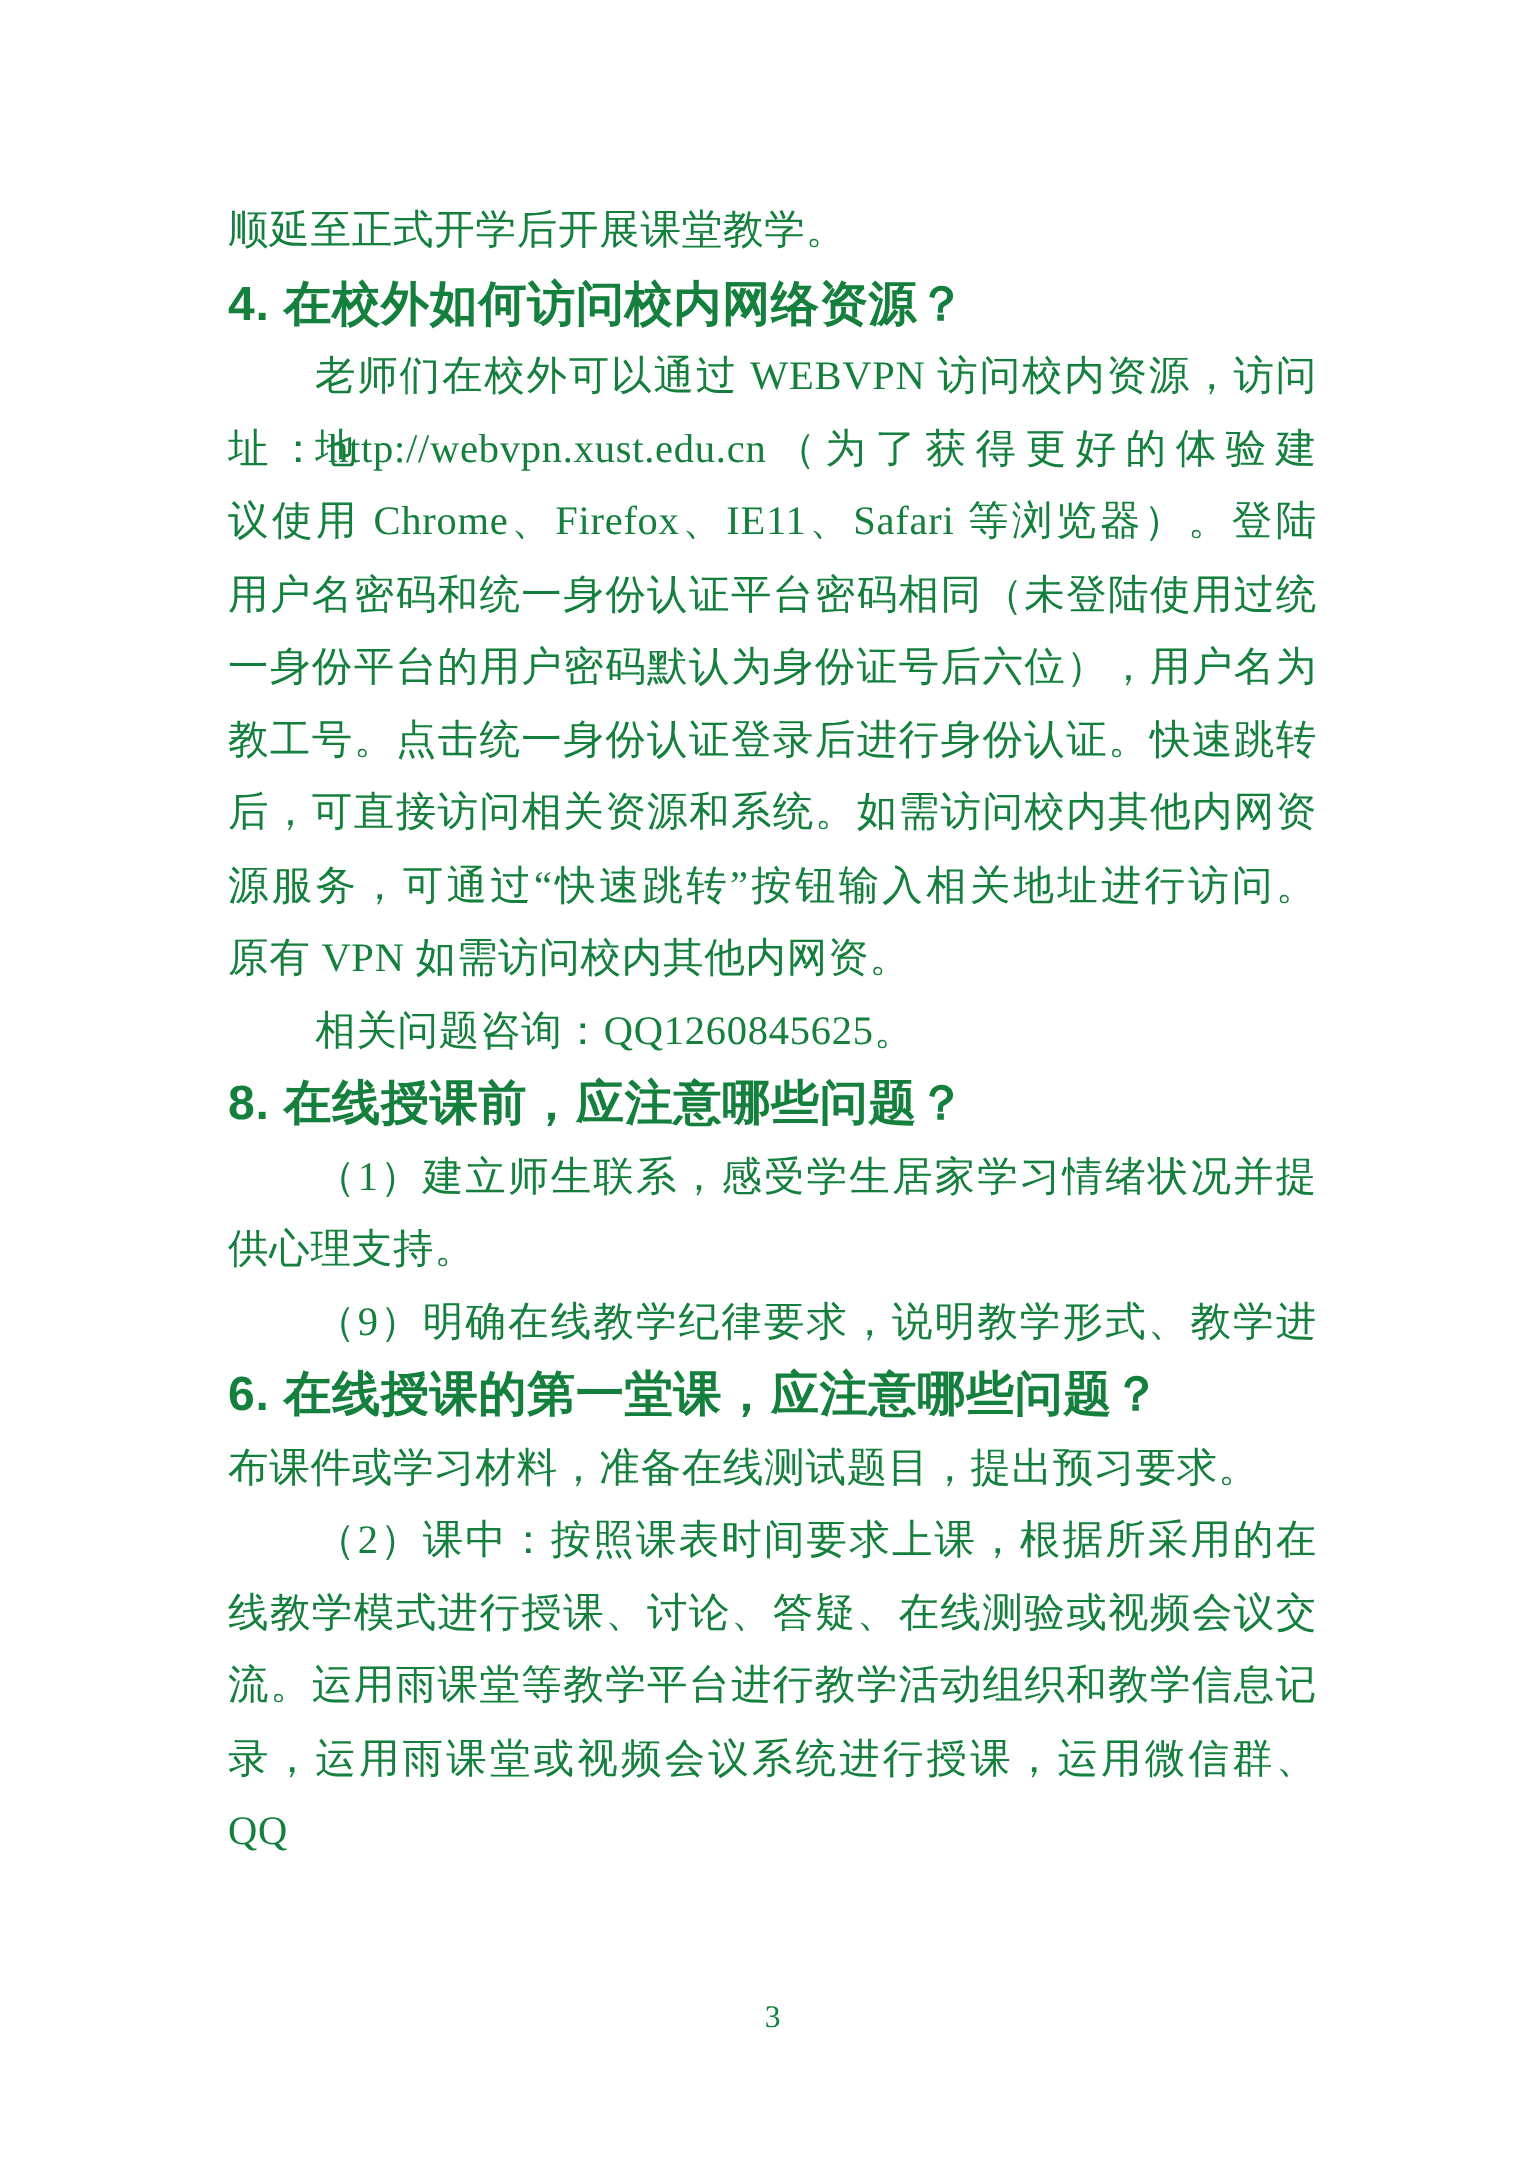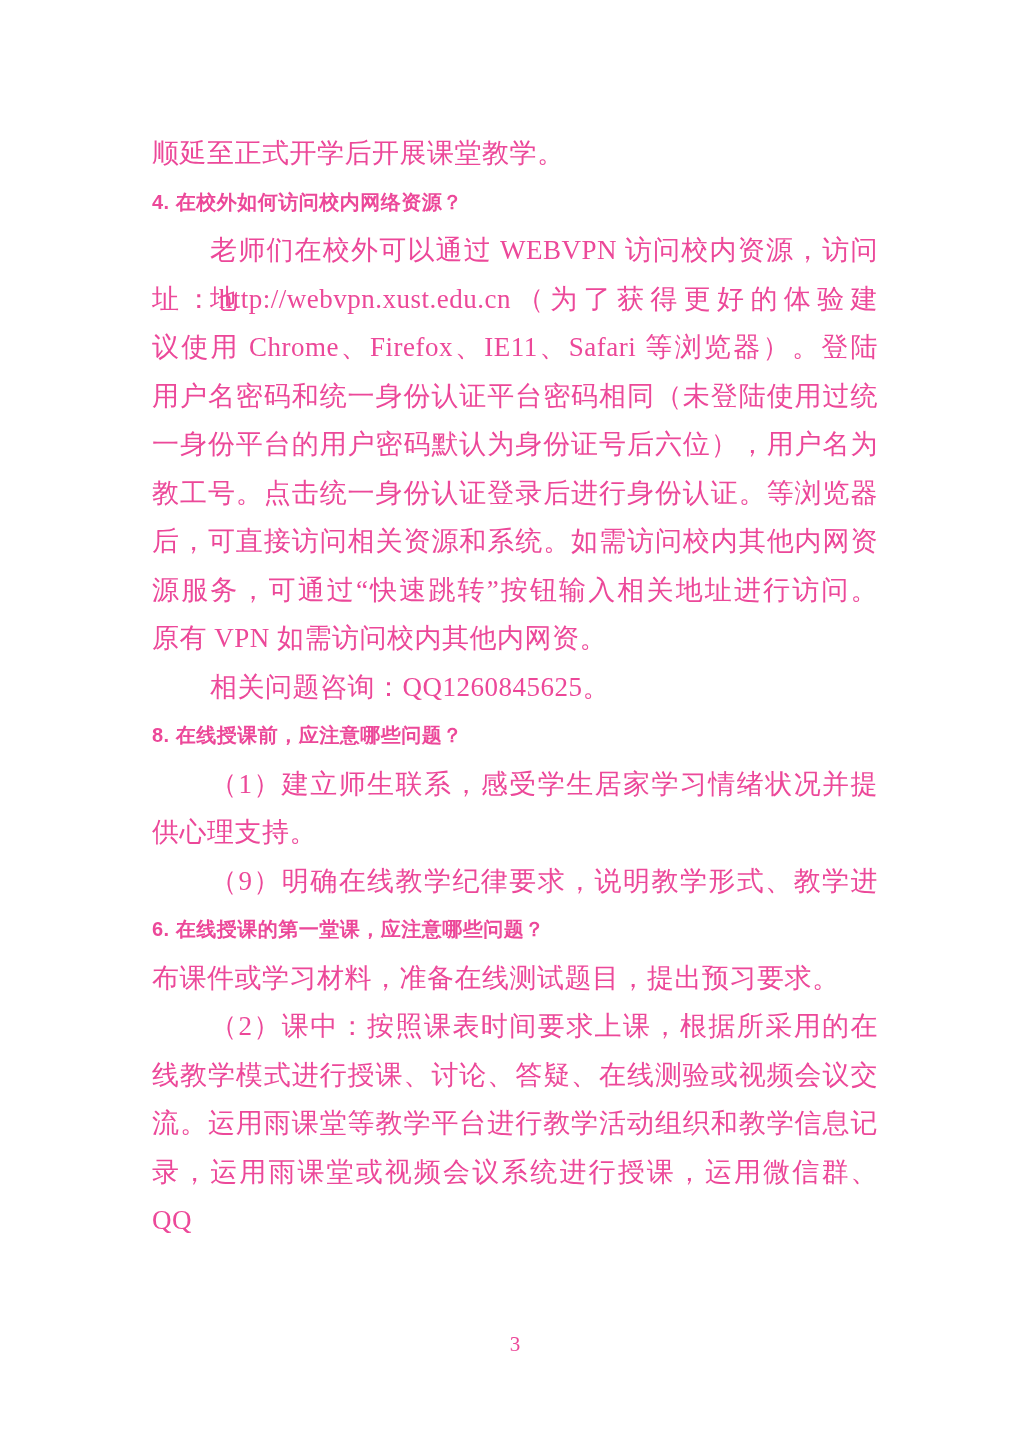--- a/index.html
+++ b/index.html
@@ -4,21 +4,21 @@
 <style>
   * { margin:0; padding:0; box-sizing:border-box; }
   html, body { background:#e9e9e9; }
   .page {
     position:relative;
     width:1024px;
     height:1448px;
     margin:0 auto;
     background:#ffffff;
     overflow:hidden;
-    color:#ec4899;
+    color:#15803d;
     font-family:"Liberation Serif","DejaVu Serif",serif;
   }
   .content {
     position:absolute;
     left:152px;
     top:129px;
     width:726px;
   }
   .line {
     height:48.5px;
@@ -31,21 +31,21 @@
   .line.justify {
     white-space:normal;
     text-align:justify;
     text-align-last:justify;
     text-justify:inter-character;
   }
   .line.indent { padding-left:58px; }
   .line.heading {
     font-family:"Liberation Sans","DejaVu Sans",sans-serif;
     font-weight:bold;
-    font-size:20px;
+    font-size:32px;
     letter-spacing:0.5px;
   }
   .page-number {
     position:absolute;
     left:152px;
     top:1332px;
     width:726px;
     text-align:center;
     font-size:21px;
     font-family:"Liberation Serif","DejaVu Serif",serif;
@@ -56,21 +56,21 @@
 
 <div class="page">
   <div class="content">
       <div class="line body">顺延至正式开学后开展课堂教学。</div>
       <div class="line heading">4. 在校外如何访问校内网络资源？</div>
       <div class="line body indent justify">老师们在校外可以通过 WEBVPN 访问校内资源，访问地</div>
       <div class="line body justify">址：http://webvpn.xust.edu.cn（为了获得更好的体验建</div>
       <div class="line body justify">议使用 Chrome、Firefox、IE11、Safari 等浏览器）。登陆</div>
       <div class="line body justify">用户名密码和统一身份认证平台密码相同（未登陆使用过统</div>
       <div class="line body justify">一身份平台的用户密码默认为身份证号后六位），用户名为</div>
-      <div class="line body justify">教工号。点击统一身份认证登录后进行身份认证。等浏览器</div>
+      <div class="line body justify">教工号。点击统一身份认证登录后进行身份认证。快速跳转</div>
       <div class="line body justify">后，可直接访问相关资源和系统。如需访问校内其他内网资</div>
       <div class="line body justify">源服务，可通过“快速跳转”按钮输入相关地址进行访问。</div>
       <div class="line body">原有 VPN 如需访问校内其他内网资。</div>
       <div class="line body indent">相关问题咨询：QQ1260845625。</div>
       <div class="line heading">8. 在线授课前，应注意哪些问题？</div>
       <div class="line body indent justify">（1）建立师生联系，感受学生居家学习情绪状况并提</div>
       <div class="line body">供心理支持。</div>
       <div class="line body indent justify">（9）明确在线教学纪律要求，说明教学形式、教学进</div>
       <div class="line heading">6. 在线授课的第一堂课，应注意哪些问题？</div>
       <div class="line body">布课件或学习材料，准备在线测试题目，提出预习要求。</div>

